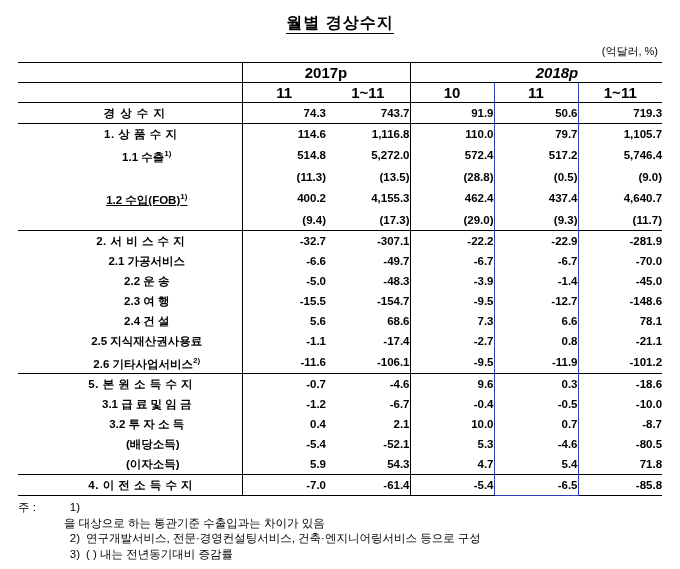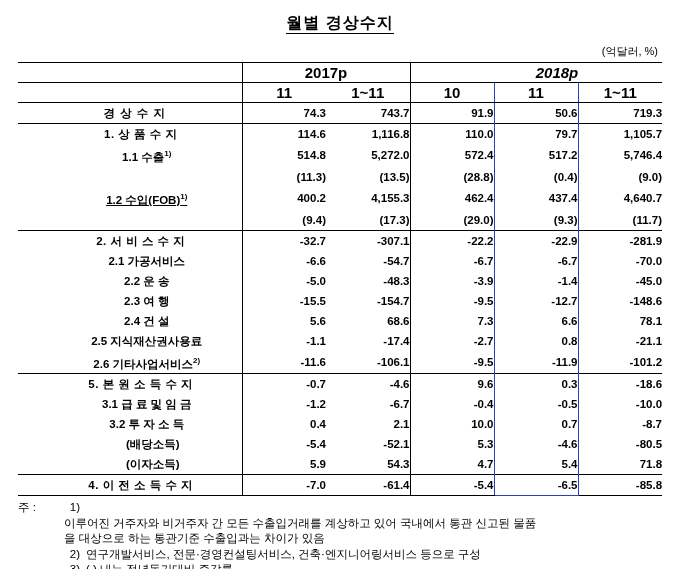--- a/index.html
+++ b/index.html
@@ -176,21 +176,21 @@
         <td class="num b sep-l">572.4</td>
         <td class="num b hl-l hl-r">517.2</td>
         <td class="num b">5,746.4</td>
       </tr>
 
       <tr>
         <td class="lbl b"></td>
         <td class="num b sep-l">(11.3)</td>
         <td class="num b">(13.5)</td>
         <td class="num b sep-l">(28.8)</td>
-        <td class="num b hl-l hl-r">(0.4)</td>
+        <td class="num b hl-l hl-r">(0.5)</td>
         <td class="num b">(9.0)</td>
       </tr>
 
       <tr>
         <td class="lbl b" style="padding-left:34px;text-decoration:underline;"><span>1.2 수입(FOB)</span><span class="sup">1)</span></td>
         <td class="num b sep-l">400.2</td>
         <td class="num b">4,155.3</td>
         <td class="num b sep-l">462.4</td>
         <td class="num b hl-l hl-r">437.4</td>
         <td class="num b">4,640.7</td>
@@ -210,21 +210,21 @@
         <td class="num b sep-l line-thin-top">-32.7</td>
         <td class="num b line-thin-top">-307.1</td>
         <td class="num b sep-l line-thin-top">-22.2</td>
         <td class="num b hl-l hl-r line-thin-top">-22.9</td>
         <td class="num b line-thin-top">-281.9</td>
       </tr>
 
       <tr>
         <td class="lbl b" style="padding-left:34px;">2.1 가공서비스</td>
         <td class="num b sep-l">-6.6</td>
-        <td class="num b">-54.7</td>
+        <td class="num b">-49.7</td>
         <td class="num b sep-l">-6.7</td>
         <td class="num b hl-l hl-r">-6.7</td>
         <td class="num b">-70.0</td>
       </tr>
 
       <tr>
         <td class="lbl b" style="padding-left:34px;">2.2 운    송</td>
         <td class="num b sep-l">-5.0</td>
         <td class="num b">-48.3</td>
         <td class="num b sep-l">-3.9</td>
@@ -322,21 +322,20 @@
         <td class="num b line-thin-top line-bot">-85.8</td>
       </tr>
     </tbody>
   </table>
 
   <div class="notes">
     <div class="row">
       <div class="tag">주 :</div>
       <div class="tag2" style="width:22px;flex:0 0 22px;">1)</div>
     </div>
-    <div class="indent">이루어진 거주자와 비거주자 간 모든 수출입거래를 계상하고 있어 국내에서 통관 신고된 물품</div>
     <div class="indent">을 대상으로 하는 통관기준 수출입과는 차이가 있음</div>
     <div class="row">
       <div class="tag"></div>
       <div class="tag2" style="width:22px;flex:0 0 22px;">2)</div>
       <div class="txt">연구개발서비스, 전문·경영컨설팅서비스, 건축·엔지니어링서비스 등으로 구성</div>
     </div>
     <div class="row">
       <div class="tag"></div>
       <div class="tag2" style="width:22px;flex:0 0 22px;">3)</div>
       <div class="txt">(  ) 내는 전년동기대비 증감률</div>

